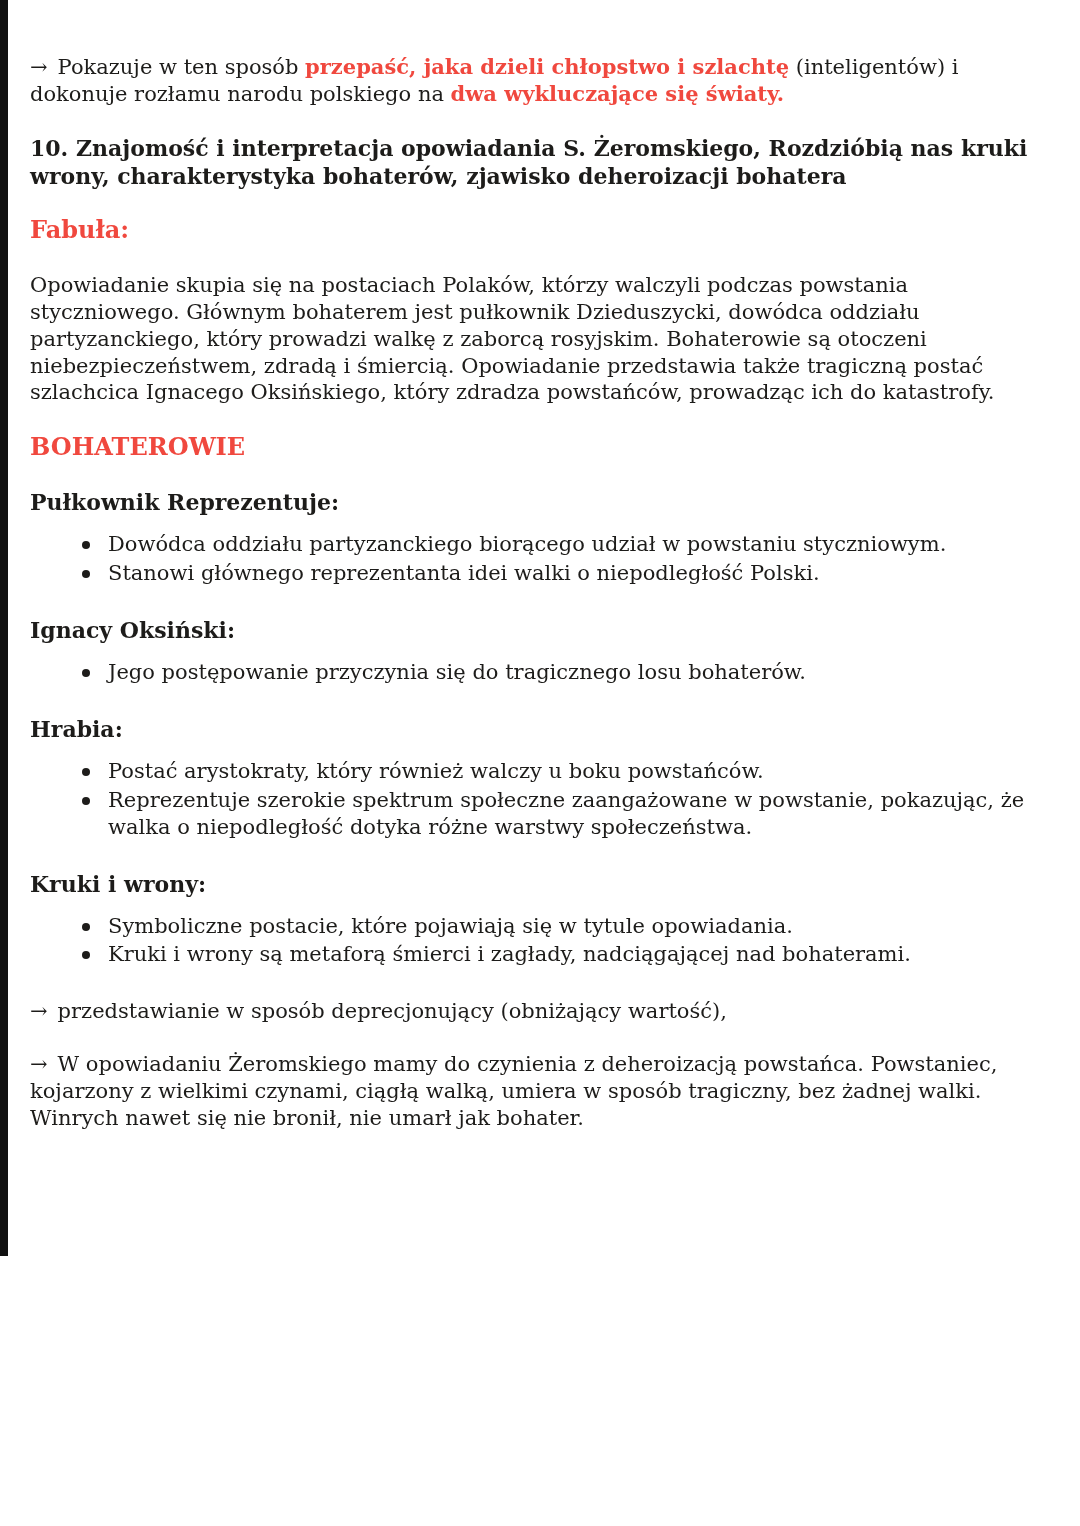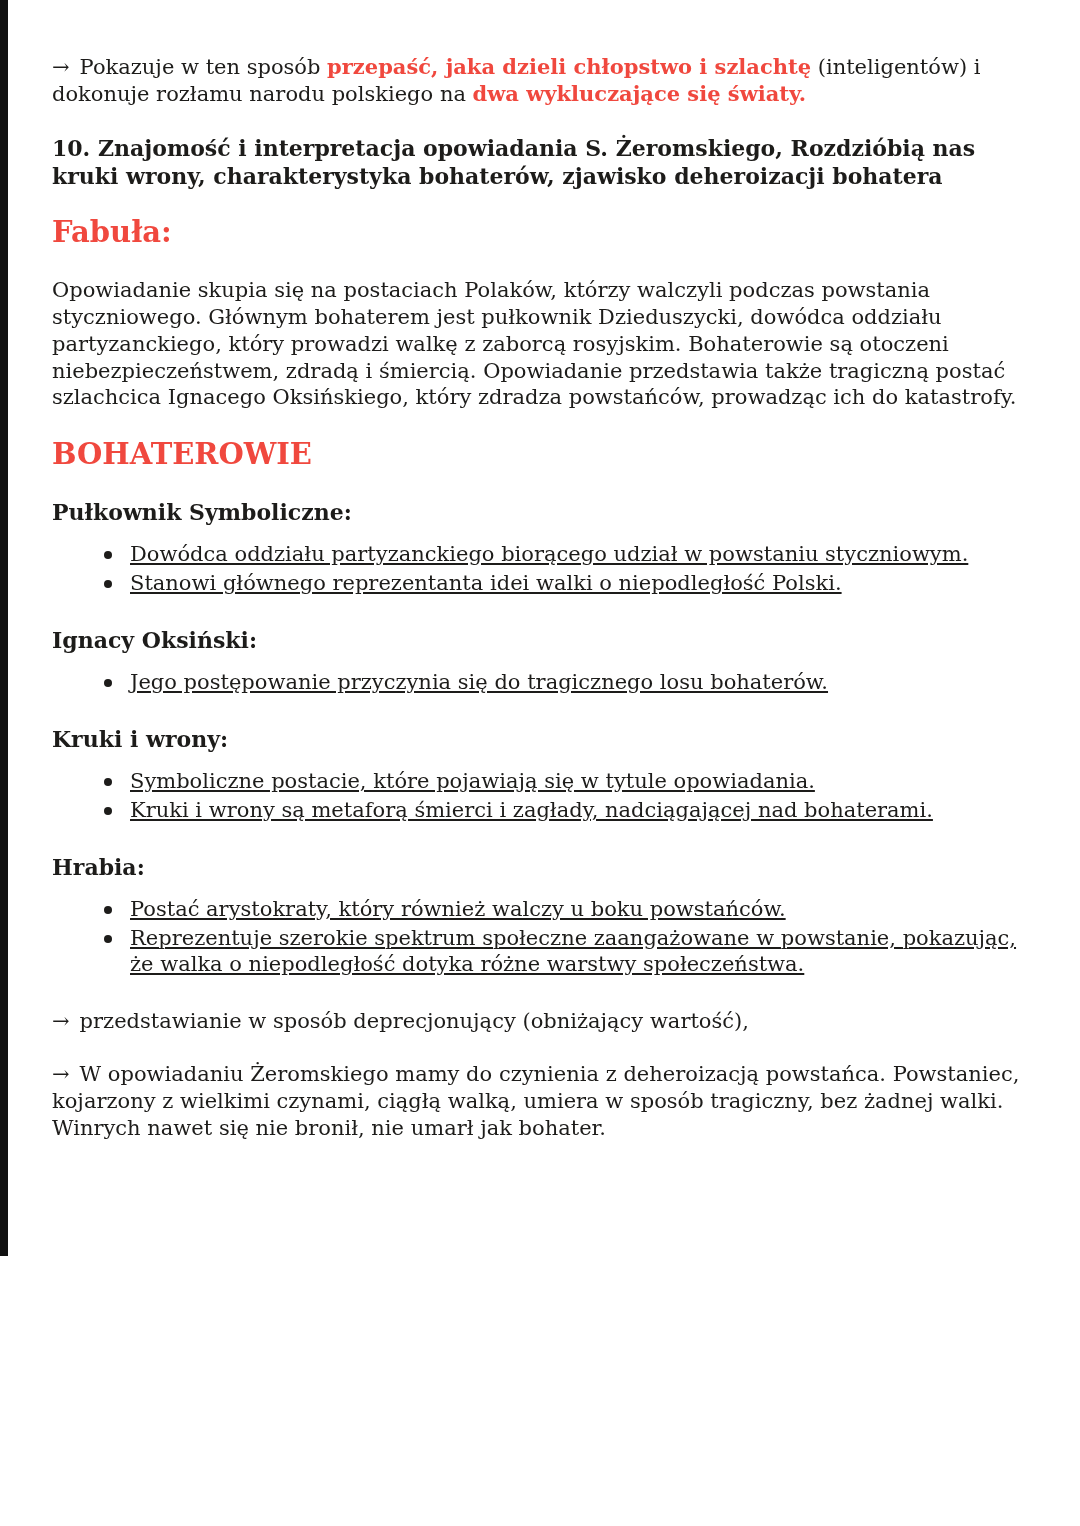--- a/index.html
+++ b/index.html
@@ -16,21 +16,21 @@
     overflow: hidden;
   }
   .edge-bar {
     position: absolute;
     left: 0; top: 0;
     width: 8px;
     height: 1256px;
     background: #111111;
   }
   .content {
-    padding: 54px 46px 0 52px;
+    padding: 54px 46px 0 30px;
   }
   .para {
     font-size: 21px;
     line-height: 1.28;
     font-weight: 500;
     margin: 0 0 26px 0;
   }
   .arrow {
     display: inline-block;
     margin-right: 10px;
@@ -38,21 +38,21 @@
   }
   .red-strong { color: var(--accent); font-weight: 700; }
   .h-main {
     font-size: 22px;
     line-height: 1.3;
     font-weight: 700;
     margin: 0 0 24px 0;
   }
   .h-red {
     color: var(--accent);
-    font-size: 29px;
+    font-size: 24px;
     font-weight: 700;
     margin: 0 0 28px 0;
   }
   .h-char {
     font-size: 22px;
     font-weight: 700;
     margin: 0 0 16px 0;
   }
   .section { margin: 0 0 28px 0; }
   ul.bullets {
@@ -60,21 +60,20 @@
     padding: 0 0 0 78px;
     list-style: none;
   }
   ul.bullets li {
     position: relative;
     font-size: 21px;
     line-height: 1.28;
     font-weight: 500;
     margin: 2px 0;
     padding-left: 0;
-    text-decoration: underline;
   }
   ul.bullets li::before {
     content: "";
     position: absolute;
     left: -26px;
     top: 10px;
     width: 8px;
     height: 8px;
     border-radius: 50%;
     background: var(--ink);
@@ -93,48 +92,48 @@
 
     <h1 class="h-main">10. Znajomość i interpretacja opowiadania S. Żeromskiego, Rozdzióbią nas kruki wrony, charakterystyka bohaterów, zjawisko deheroizacji bohatera</h1>
 
     <h2 class="h-red">Fabuła:</h2>
 
     <p class="para">Opowiadanie skupia się na postaciach Polaków, którzy walczyli podczas powstania styczniowego. Głównym bohaterem jest pułkownik Dzieduszycki, dowódca oddziału partyzanckiego, który prowadzi walkę z zaborcą rosyjskim. Bohaterowie są otoczeni niebezpieczeństwem, zdradą i śmiercią. Opowiadanie przedstawia także tragiczną postać szlachcica Ignacego Oksińskiego, który zdradza powstańców, prowadząc ich do katastrofy.</p>
 
     <h2 class="h-red">BOHATEROWIE</h2>
 
     <div class="section">
-      <h3 class="h-char">Pułkownik Symboliczne:</h3>
+      <h3 class="h-char">Pułkownik Reprezentuje:</h3>
       <ul class="bullets">
         <li>Dowódca oddziału partyzanckiego biorącego udział w powstaniu styczniowym.</li>
         <li>Stanowi głównego reprezentanta idei walki o niepodległość Polski.</li>
       </ul>
     </div>
 
     <div class="section">
       <h3 class="h-char">Ignacy Oksiński:</h3>
       <ul class="bullets">
         <li>Jego postępowanie przyczynia się do tragicznego losu bohaterów.</li>
       </ul>
     </div>
 
 
     <div class="section">
+      <h3 class="h-char">Hrabia:</h3>
+      <ul class="bullets">
+        <li>Postać arystokraty, który również walczy u boku powstańców.</li>
+        <li>Reprezentuje szerokie spektrum społeczne zaangażowane w powstanie, pokazując, że walka o niepodległość dotyka różne warstwy społeczeństwa.</li>
+      </ul>
+    </div>
+
+    <div class="section">
       <h3 class="h-char">Kruki i wrony:</h3>
       <ul class="bullets">
         <li>Symboliczne postacie, które pojawiają się w tytule opowiadania.</li>
         <li>Kruki i wrony są metaforą śmierci i zagłady, nadciągającej nad bohaterami.</li>
-      </ul>
-    </div>
-
-    <div class="section">
-      <h3 class="h-char">Hrabia:</h3>
-      <ul class="bullets">
-        <li>Postać arystokraty, który również walczy u boku powstańców.</li>
-        <li>Reprezentuje szerokie spektrum społeczne zaangażowane w powstanie, pokazując, że walka o niepodległość dotyka różne warstwy społeczeństwa.</li>
       </ul>
     </div>
 
 
     <p class="para deh-line"><span class="arrow">→</span><span>przedstawianie w sposób deprecjonujący (obniżający wartość),</span></p>
 
     <p class="para deh-line"><span class="arrow">→</span><span>W opowiadaniu Żeromskiego mamy do czynienia z deheroizacją powstańca. Powstaniec, kojarzony z wielkimi czynami, ciągłą walką, umiera w sposób tragiczny, bez żadnej walki. Winrych nawet się nie bronił, nie umarł jak bohater.</span></p>
 
   </div>
 </div>

